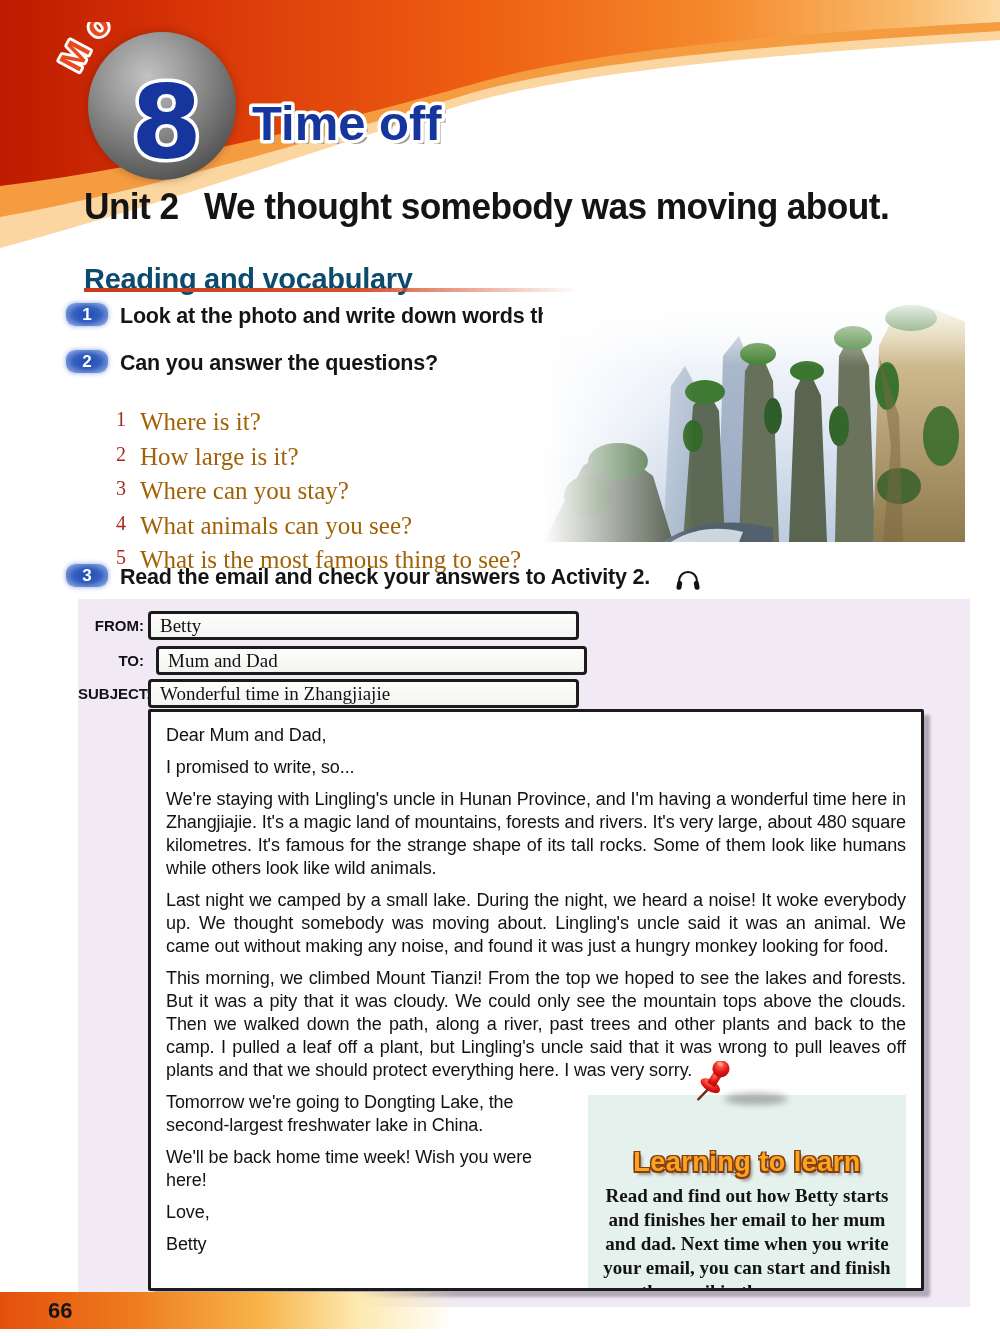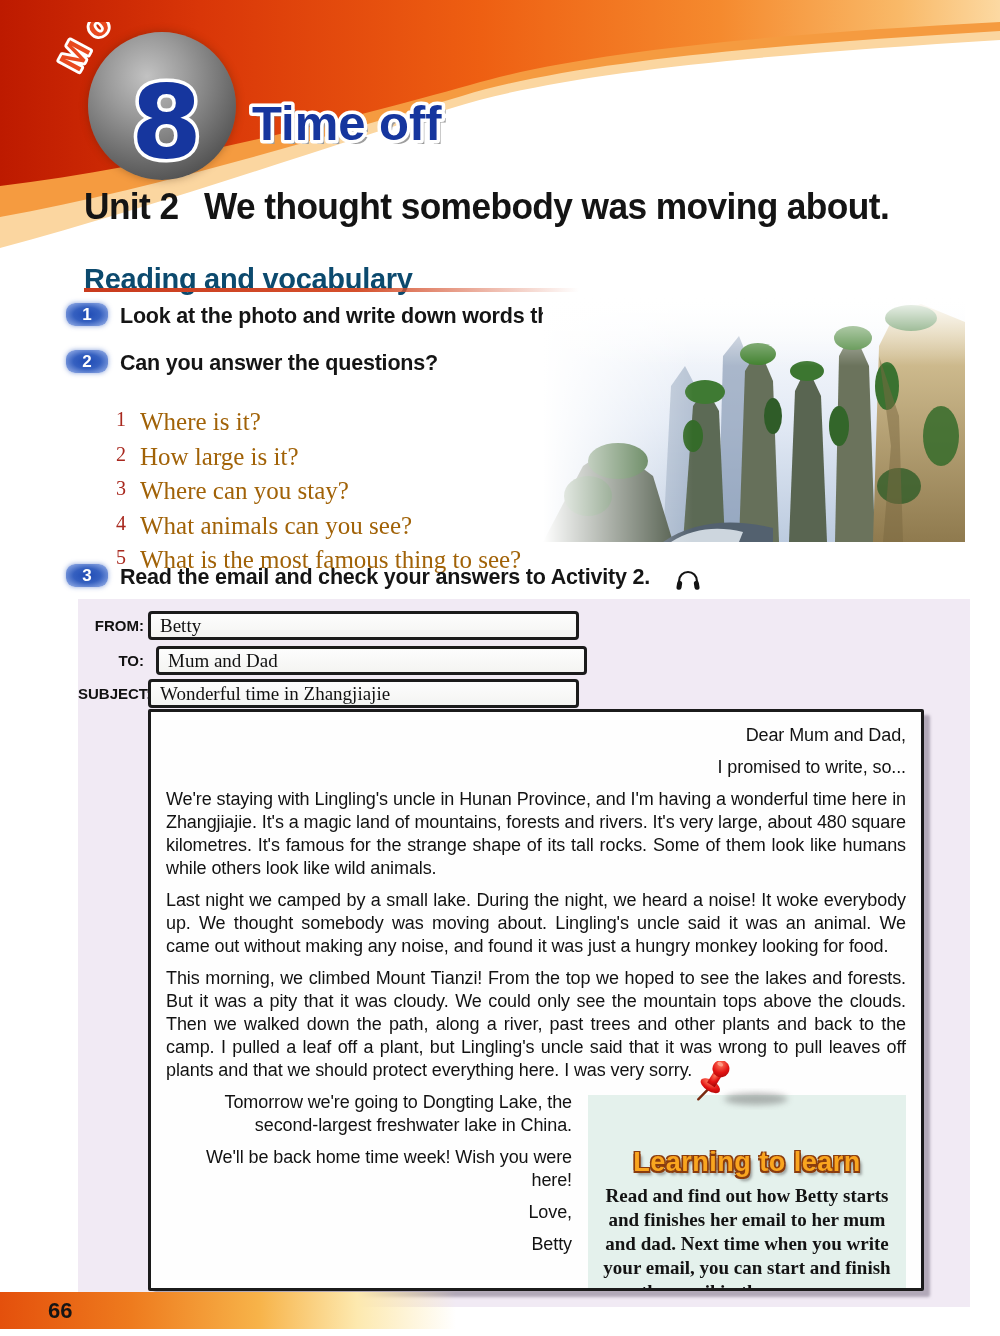--- a/index.html
+++ b/index.html
@@ -71,21 +71,21 @@
   .email-box{
     position:absolute;left:70px;top:110px;width:776px;height:582px;
     background:#fefefe;border:3px solid #1b1b1b;border-radius:2px;
     box-shadow:6px 6px 3px rgba(125,115,135,.55);
     padding:12px 15px 10px 15px;box-sizing:border-box;overflow:hidden;
   }
   .email-box p{
     margin:0 0 9px 0;font-size:18px;line-height:23px;text-align:justify;
     color:#121212;letter-spacing:-0.1px;
   }
-  .email-box p.short{text-align:right;}
+  .email-box p.short{text-align:left;}
   
   .learning{
     float:right;width:318px;margin:4px 0 0 16px;position:relative;
     background:#e4f1ec;padding:52px 14px 12px 14px;box-sizing:border-box;
   }
   .pin-svg{position:absolute;top:-34px;left:96px;}
   .learning-title{
     text-align:center;font-size:27px;font-weight:bold;letter-spacing:0.5px;
     color:#f9a51f;
     text-shadow:

